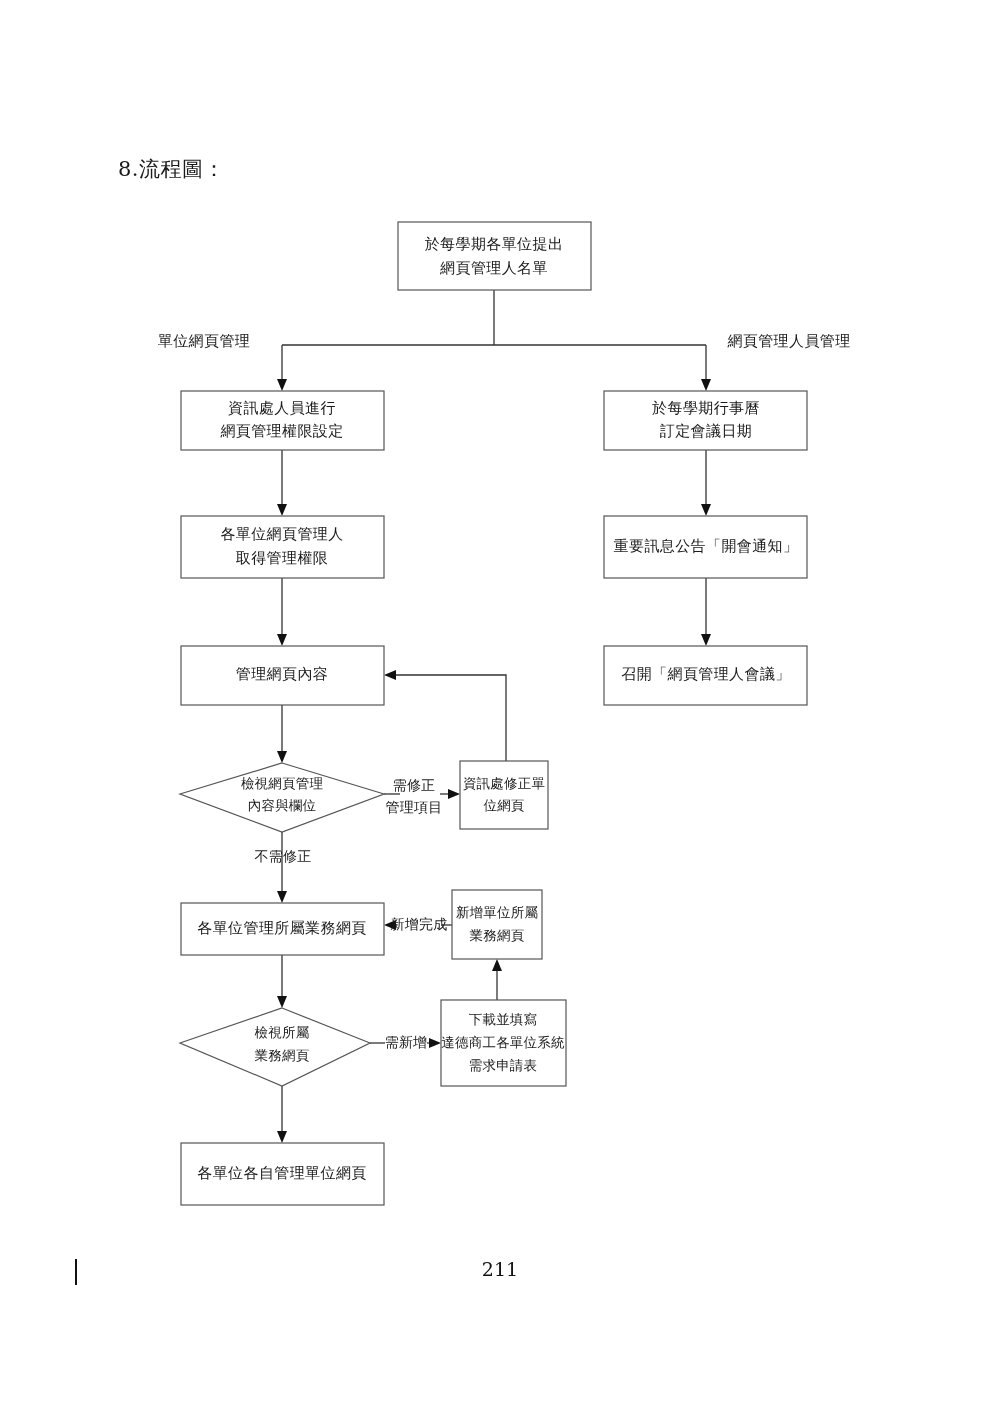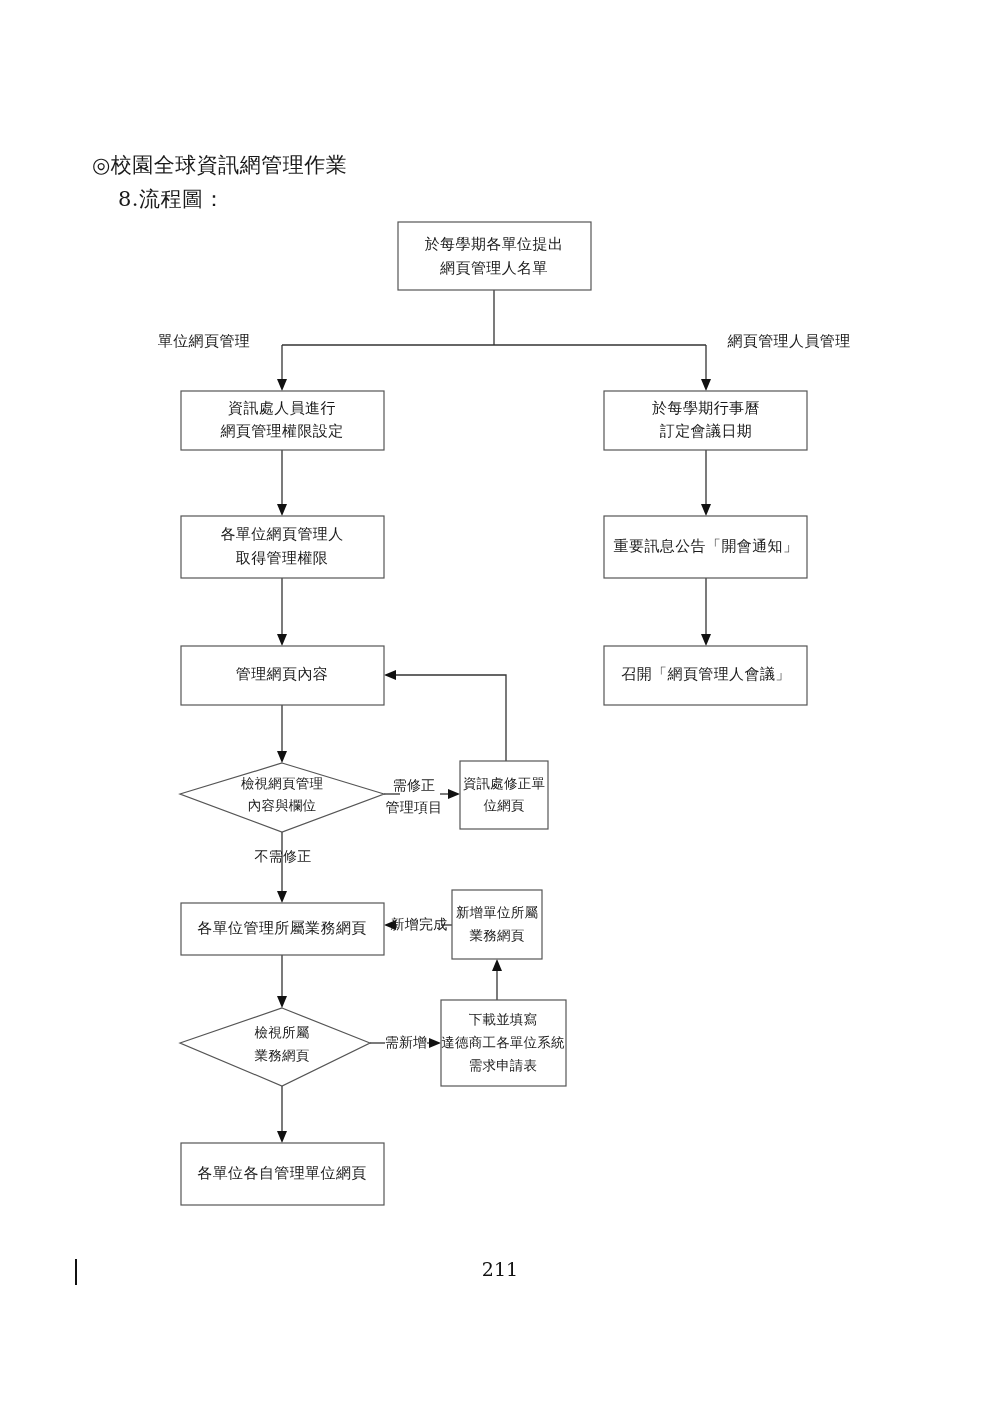--- a/index.html
+++ b/index.html
@@ -101,21 +101,20 @@
     height: 26px;
     background: #111111;
   }
 </style>
 </head>
 <body>
 
 <div class="page">
 
   <div class="heading-block">
-    <div class="heading-1">◎校園全球資訊網管理作業</div>
     <div class="heading-2">8.流程圖：</div>
   </div>
 
   <div class="chart-layer">
     <svg class="flow" viewBox="0 0 1000 1415" xmlns="http://www.w3.org/2000/svg">
 
       <path class="conn" d="M 494 290 L 494 345"></path>
       <path class="conn" d="M 282 345 L 706 345"></path>
       <path class="conn" d="M 282 345 L 282 383"></path>
       <polygon class="arrowhead" points="282,391 277,379 287,379"></polygon>

